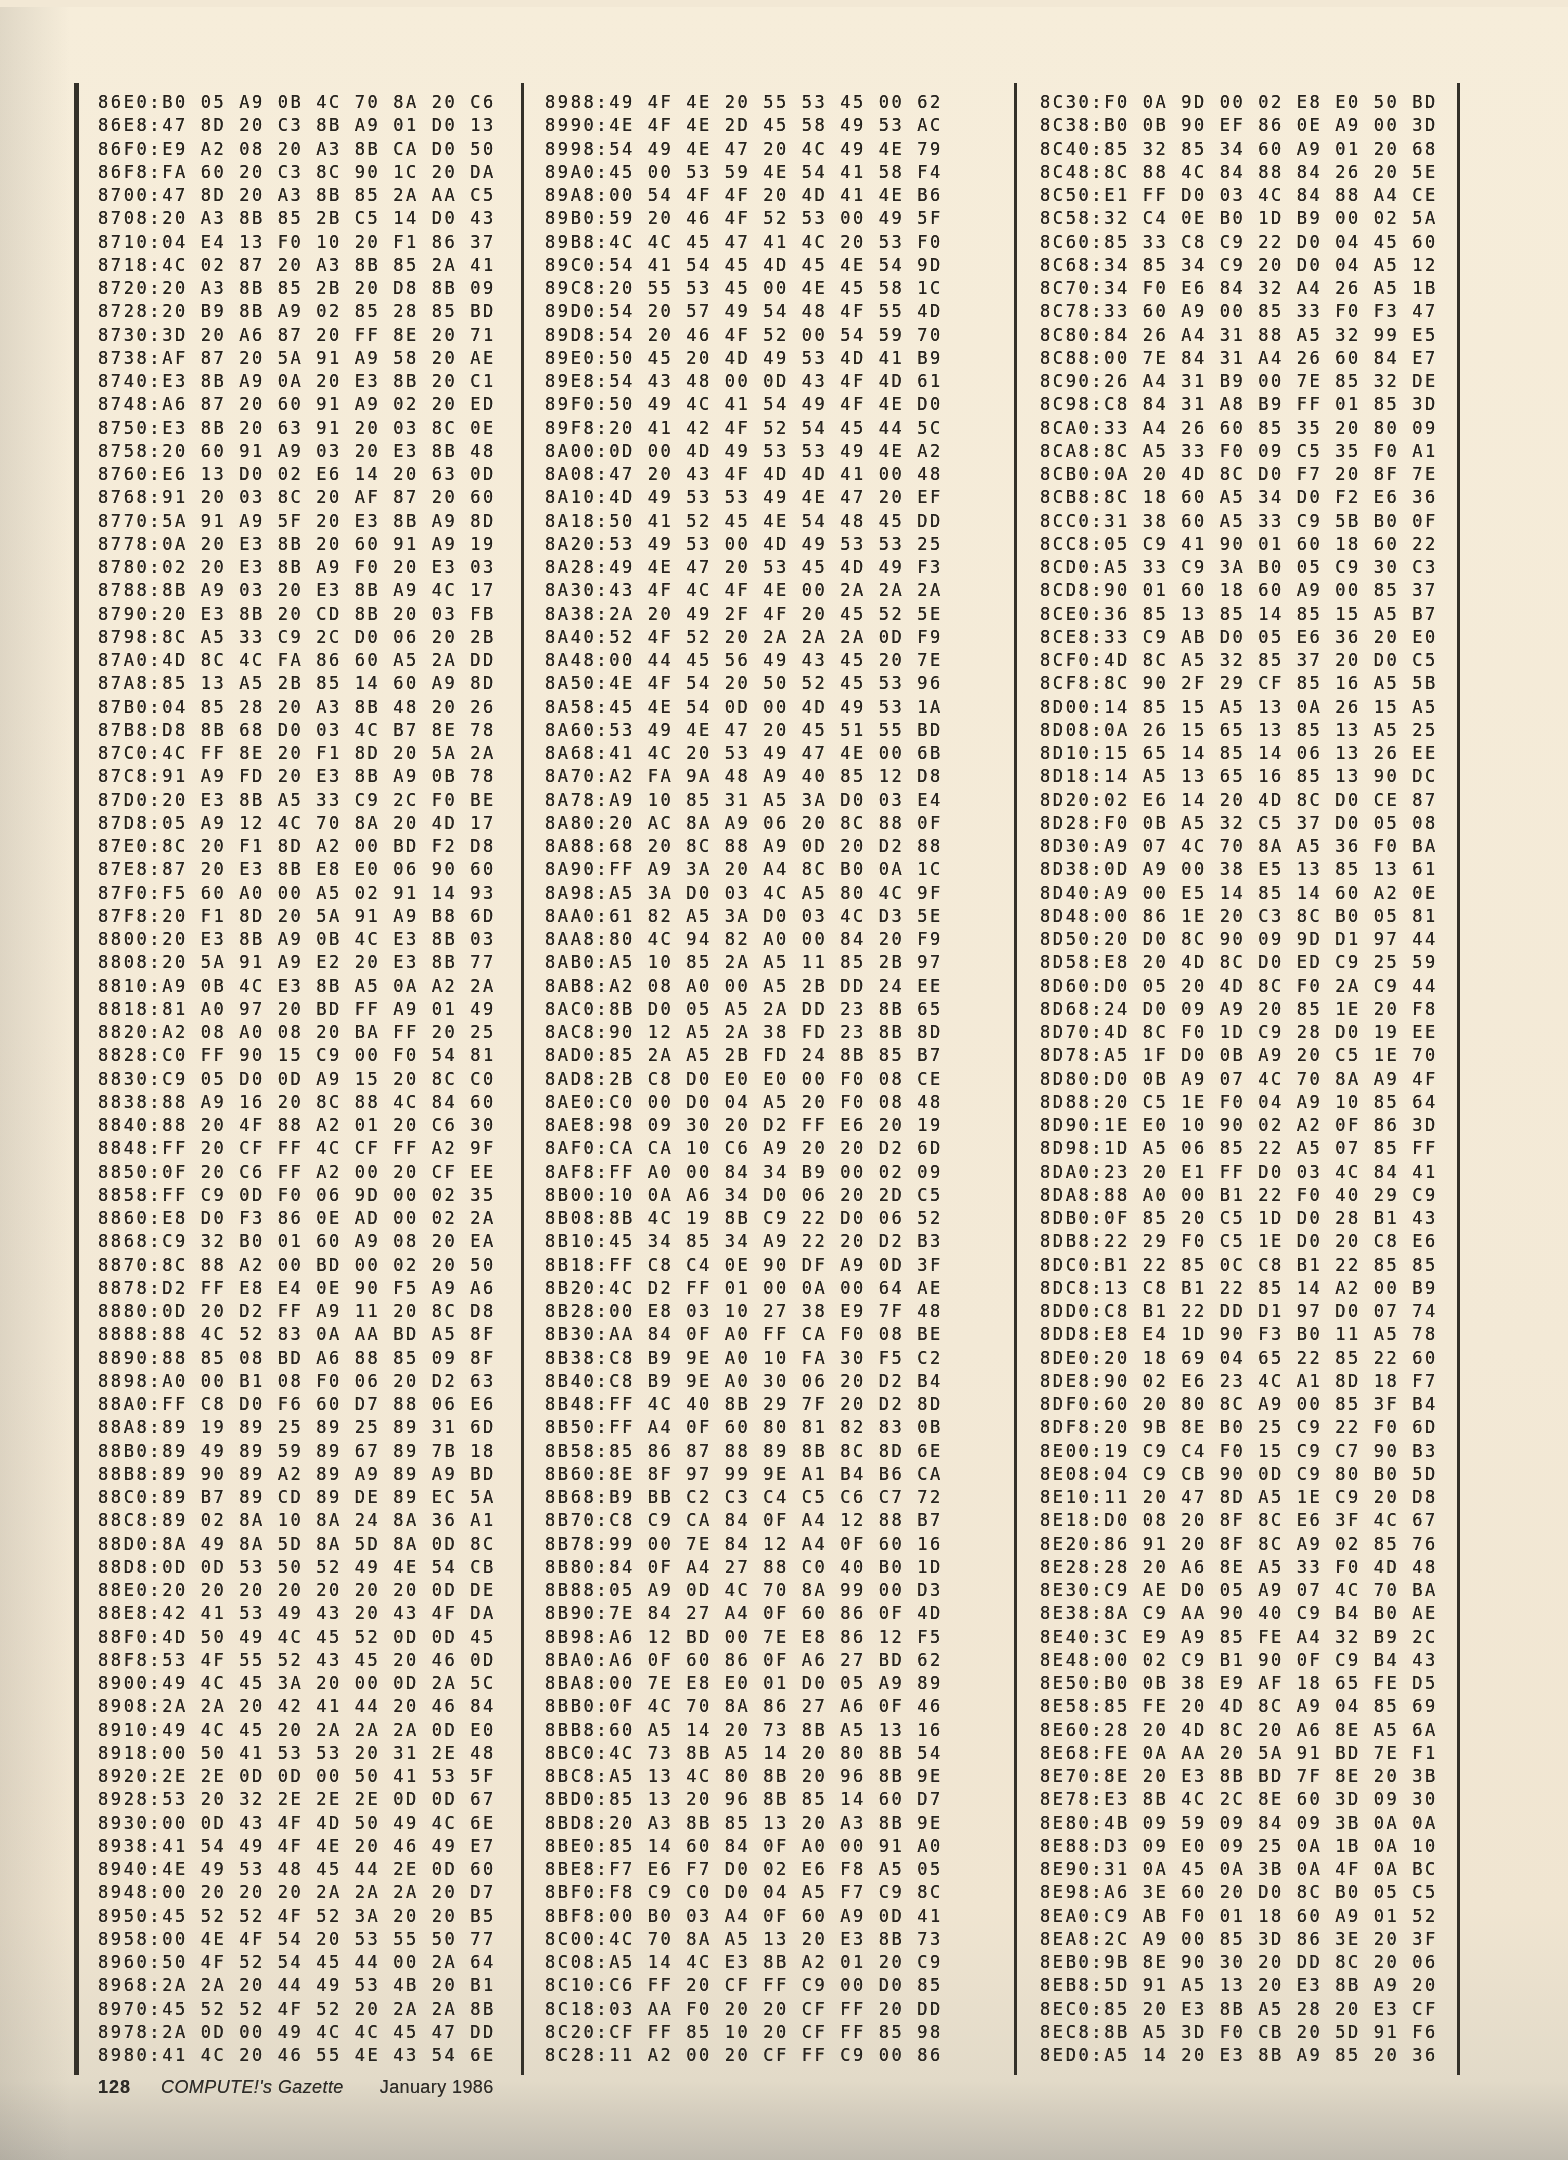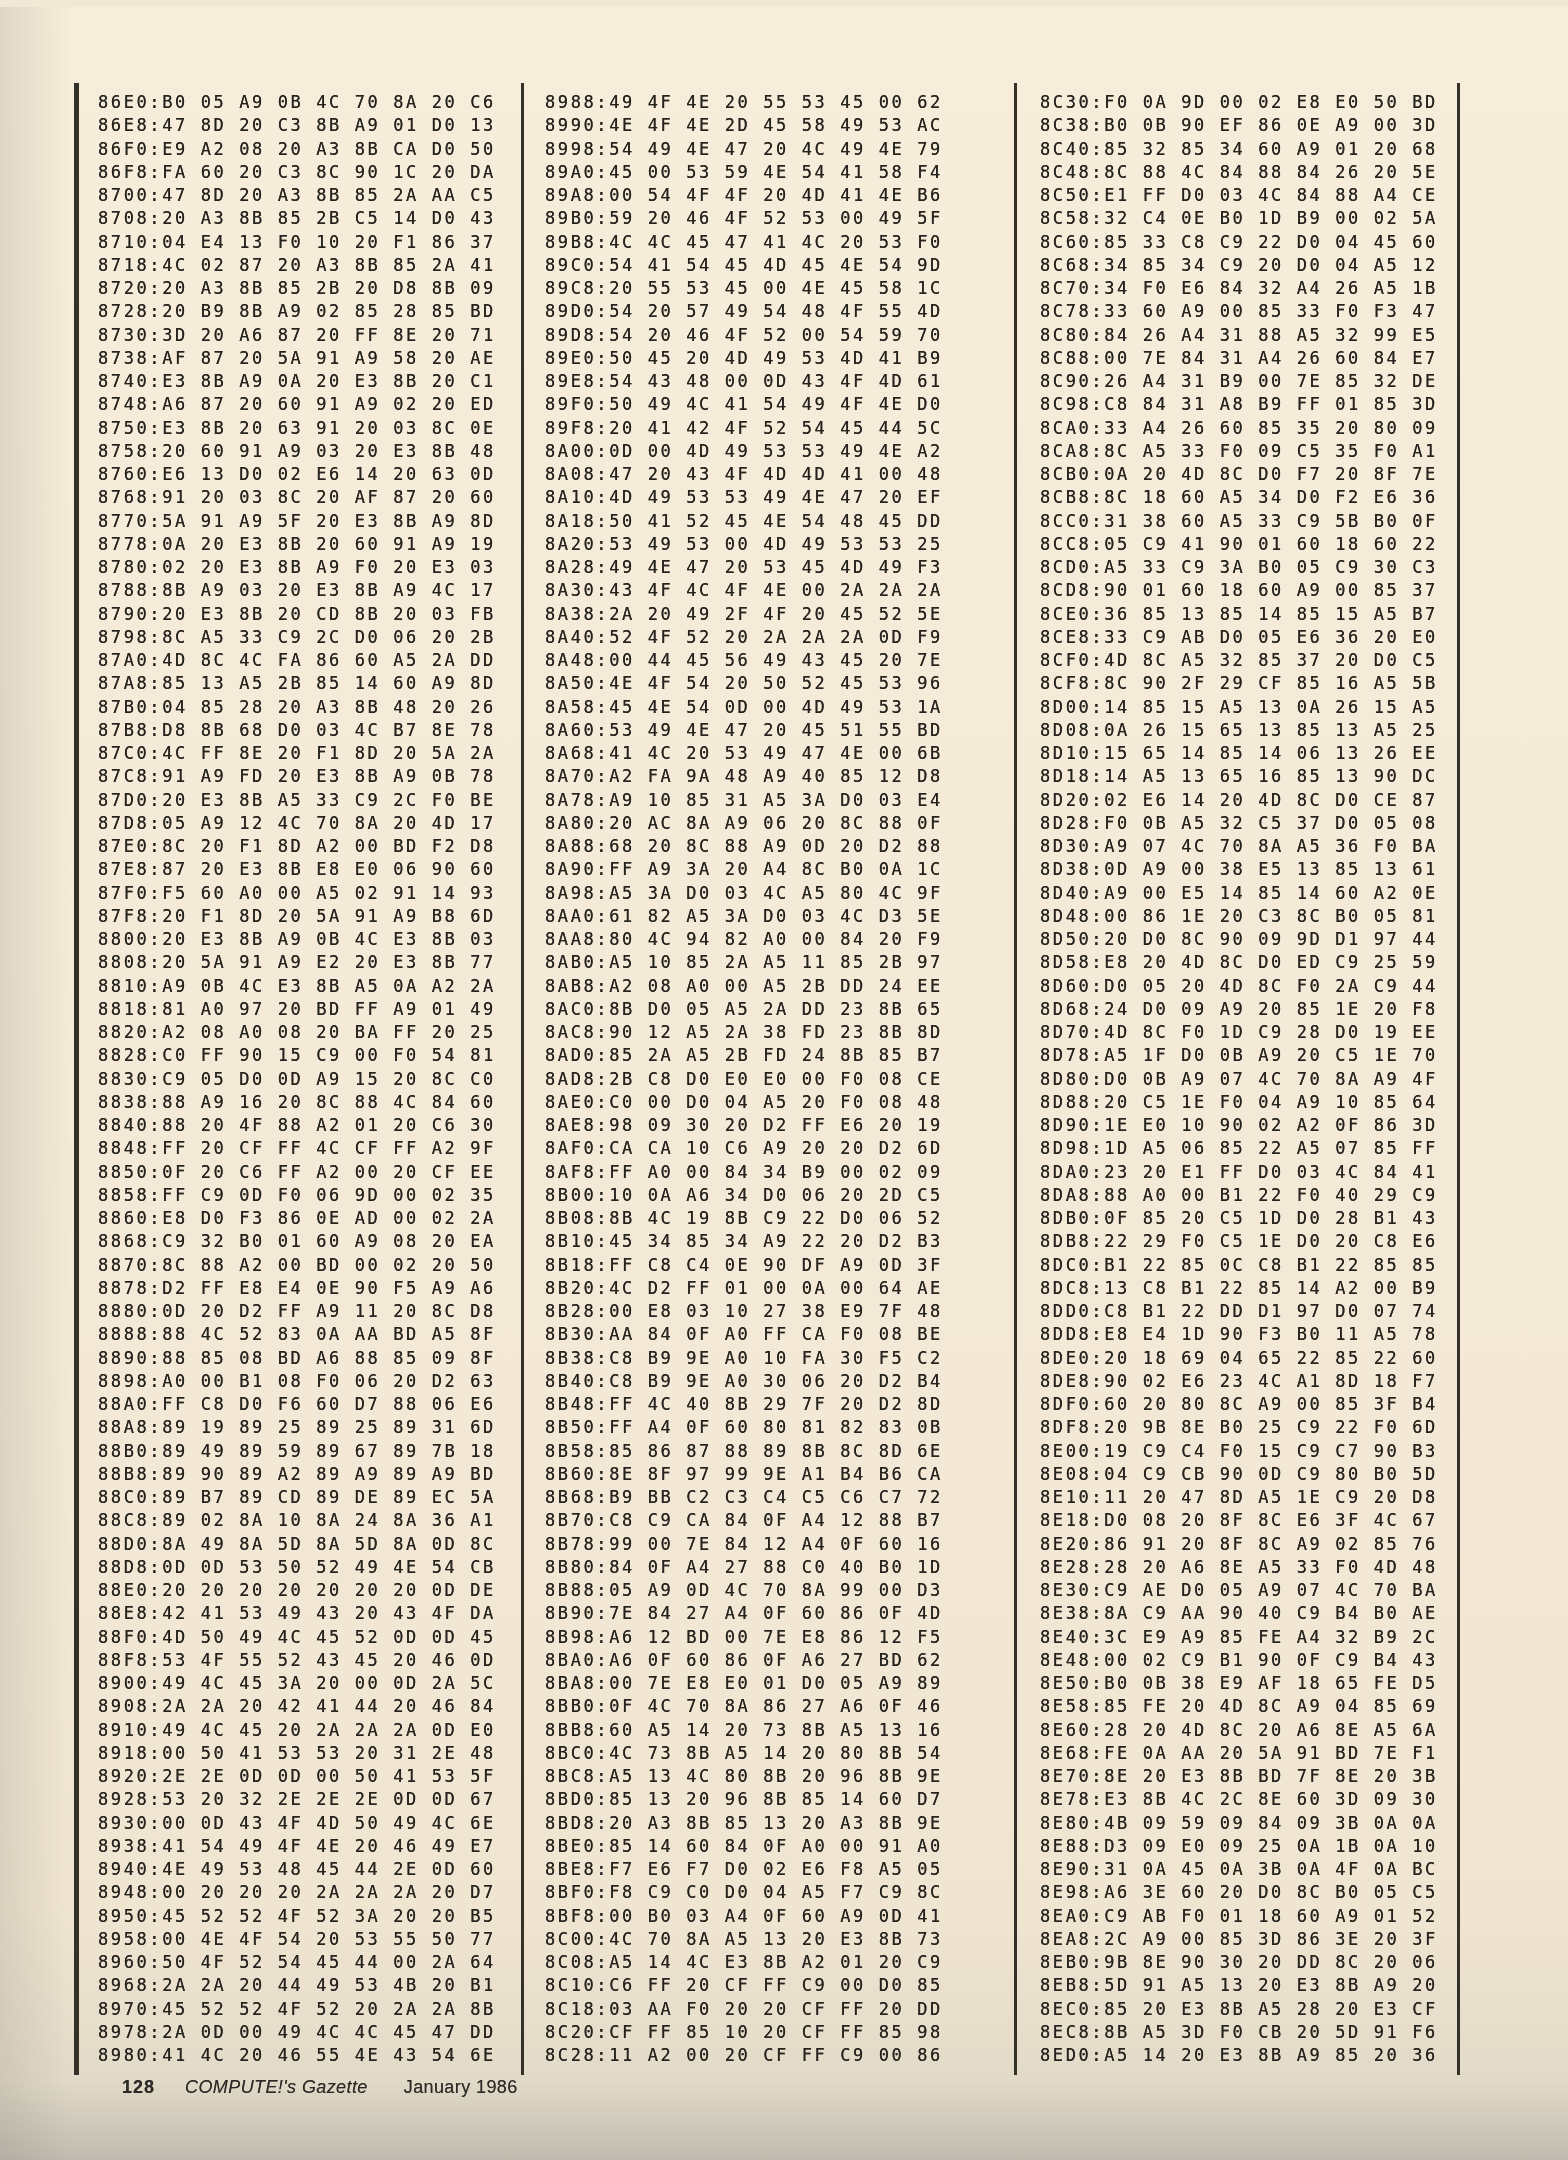--- a/index.html
+++ b/index.html
@@ -30,21 +30,20 @@
     text-shadow:0 0 0.6px rgba(38,35,30,0.85);
   }
   .col1{left:98px;}
   .col2{left:545px;}
   .col3{left:1040px;}
   .hexline{height:23.25px;}
   .footer{
     position:absolute;left:98px;top:2070px;
     font-size:18px;color:#2c2a26;letter-spacing:0.4px;
     text-shadow:0 0 0.5px rgba(44,42,38,0.6);
-    margin-left:24px;
   }
   .footer .pagenum{font-weight:bold;letter-spacing:1px;}
   .footer .mag{font-style:italic;margin-left:30px;}
   .footer .issue{margin-left:36px;}
 </style>
 </head>
 <body>
 
 <div class="page">
   <div class="rule rule-left"></div>

